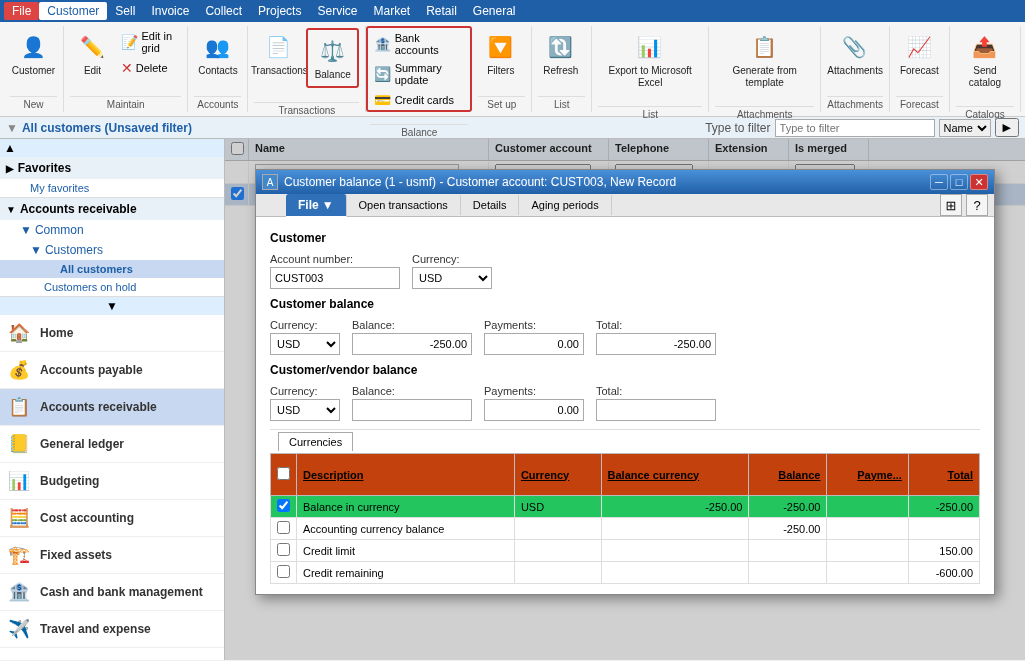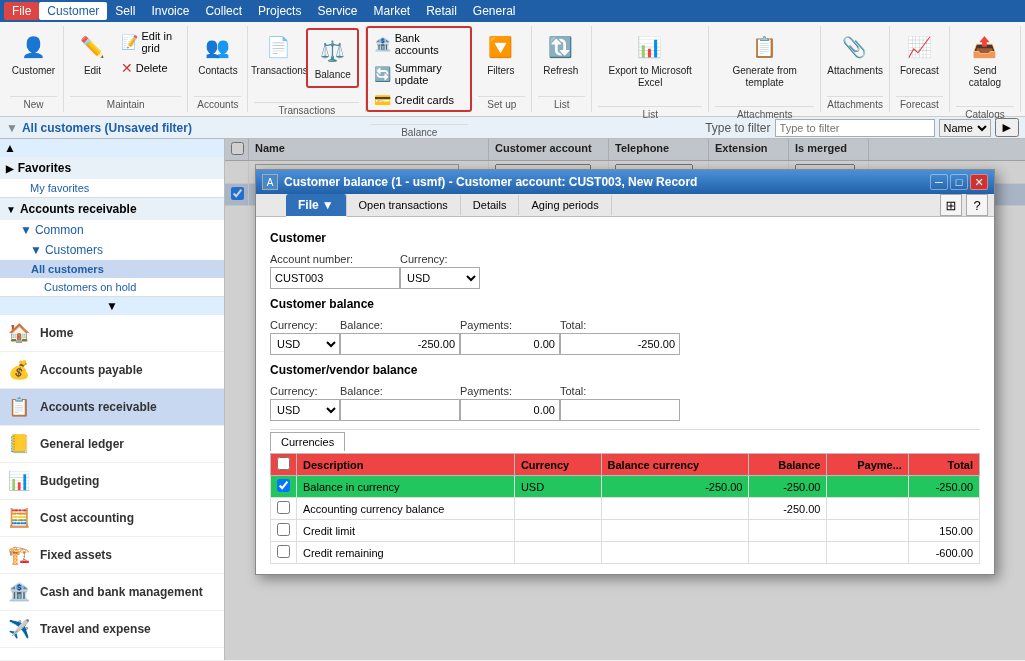--- a/index.html
+++ b/index.html
@@ -60,49 +60,49 @@
     .name-col { width: 240px; flex-shrink: 0; }
     .cust-col { width: 120px; flex-shrink: 0; }
     .phone-col { width: 100px; flex-shrink: 0; }
     .ext-col { width: 80px; flex-shrink: 0; }
     .merged-col { width: 80px; flex-shrink: 0; }
 
     
     .modal-overlay { position: absolute; top: 0; left: 0; right: 0; bottom: 0; background: rgba(100,100,100,0.3); }
     .modal { position: absolute; top: 30px; left: 30px; width: 740px; background: white; border: 1px solid #888; box-shadow: 4px 4px 12px rgba(0,0,0,0.4); }
     .modal-titlebar { background: linear-gradient(to bottom, #4a90d9, #2060a8); padding: 4px 6px; display: flex; align-items: center; justify-content: space-between; }
-    .modal-title { color: white; font-size: 12px; font-weight: bold; text-align: center; }
+    .modal-title { color: white; font-size: 12px; font-weight: normal; text-align: center; }
     .modal-controls { display: flex; gap: 2px; }
     .modal-ctrl-btn { width: 18px; height: 16px; display: flex; align-items: center; justify-content: center; font-size: 11px; cursor: pointer; border-radius: 2px; color: white; border: 1px solid rgba(255,255,255,0.4); }
     .modal-ctrl-btn.close { background: #cc3333; }
 
     
     .modal-tabs { display: flex; background: #e8e8e8; border-bottom: 1px solid #bbb; align-items: center; padding-left: 30px; gap: 0; }
     .modal-tab { padding: 4px 12px; font-size: 11px; cursor: pointer; border-right: 1px solid #ccc; }
     .modal-tab.active { background: white; border-bottom: 1px solid white; margin-bottom: -1px; font-weight: bold; }
     .modal-tab:first-child { background: #3070b8; color: white; border-radius: 3px 3px 0 0; display: flex; align-items: center; gap: 3px; }
     .modal-icons { margin-left: auto; display: flex; gap: 4px; padding-right: 6px; }
     .modal-icon-btn { width: 22px; height: 22px; border: 1px solid #aaa; background: #f5f5f5; display: flex; align-items: center; justify-content: center; cursor: pointer; font-size: 13px; }
 
     
     .modal-body { padding: 10px 14px; }
     .section-title { font-weight: bold; font-size: 12px; margin-bottom: 8px; margin-top: 4px; }
-    .form-row { display: flex; margin-bottom: 8px; align-items: flex-end; }
+    .form-row { display: flex; gap: 12px; margin-bottom: 8px; align-items: flex-end; }
     .form-field { display: flex; flex-direction: column; gap: 2px; }
     .form-label { font-size: 11px; color: #333; }
     .form-input { border: 1px solid #aaa; height: 22px; padding: 2px 4px; font-size: 11px; }
     .form-select { border: 1px solid #aaa; height: 22px; padding: 2px; font-size: 11px; background: white; }
 
     
     .currencies-section { border-top: 1px solid #ddd; margin-top: 4px; }
     .currencies-tabs { display: flex; padding: 2px 0; }
-    .currencies-tab { padding: 3px 10px; font-size: 11px; border: 1px solid #aaa; border-bottom: none; background: #e8e8e8; cursor: pointer; margin-right: 2px; }
+    .currencies-tab { padding: 3px 10px; font-size: 11px; border: 1px solid #aaa; border-bottom: none; background: #e8e8e8; cursor: pointer; margin-right: 2px; margin-left: 8px; }
     .currencies-tab.active { background: white; }
     .currencies-table { width: 100%; border-collapse: collapse; }
-    .currencies-table th { background: #ef4444; border: 1px solid #bbb; padding: 3px 6px; font-size: 11px; font-weight: bold; text-align: left; }
+    .currencies-table th { background: #c2410c; border: 1px solid #bbb; padding: 13px 6px; font-size: 11px; font-weight: bold; text-align: left; text-decoration: underline; }
     .currencies-table td { border: 1px solid #ddd; padding: 3px 6px; font-size: 11px; }
     .currencies-table tr.selected td { background: #22c55e; }
     .currencies-table .num { text-align: right; }
     .check-cell { width: 20px; }
 
     
     ::-webkit-scrollbar { width: 8px; height: 8px; }
     ::-webkit-scrollbar-track { background: #f0f0f0; }
     ::-webkit-scrollbar-thumb { background: #aaa; border-radius: 4px; }
   </style>
@@ -305,21 +305,21 @@
         <span>Accounts receivable</span>
       </div>
       <div class="sidebar-item">
         <span>▼</span>
         <span>Common</span>
       </div>
       <div class="sidebar-item sidebar-sub">
         <span>▼</span>
         <span>Customers</span>
       </div>
-      <div class="sidebar-item sidebar-sub active" style="padding-left:31px">All customers</div>
+      <div class="sidebar-item sidebar-sub active" style="padding-left:60px">All customers</div>
       <div class="sidebar-item sidebar-sub" style="padding-left:44px">Customers on hold</div>
     </div>
     <div style="background:#ddeeff;padding:2px 4px;font-size:10px;display:flex;align-items:center;justify-content:center">
       <span style="cursor:pointer">▼</span>
     </div>
 
     <div class="sidebar-nav">
       <div class="sidebar-nav-item">
         <div class="nav-icon">🏠</div>
         <span>Home</span>

